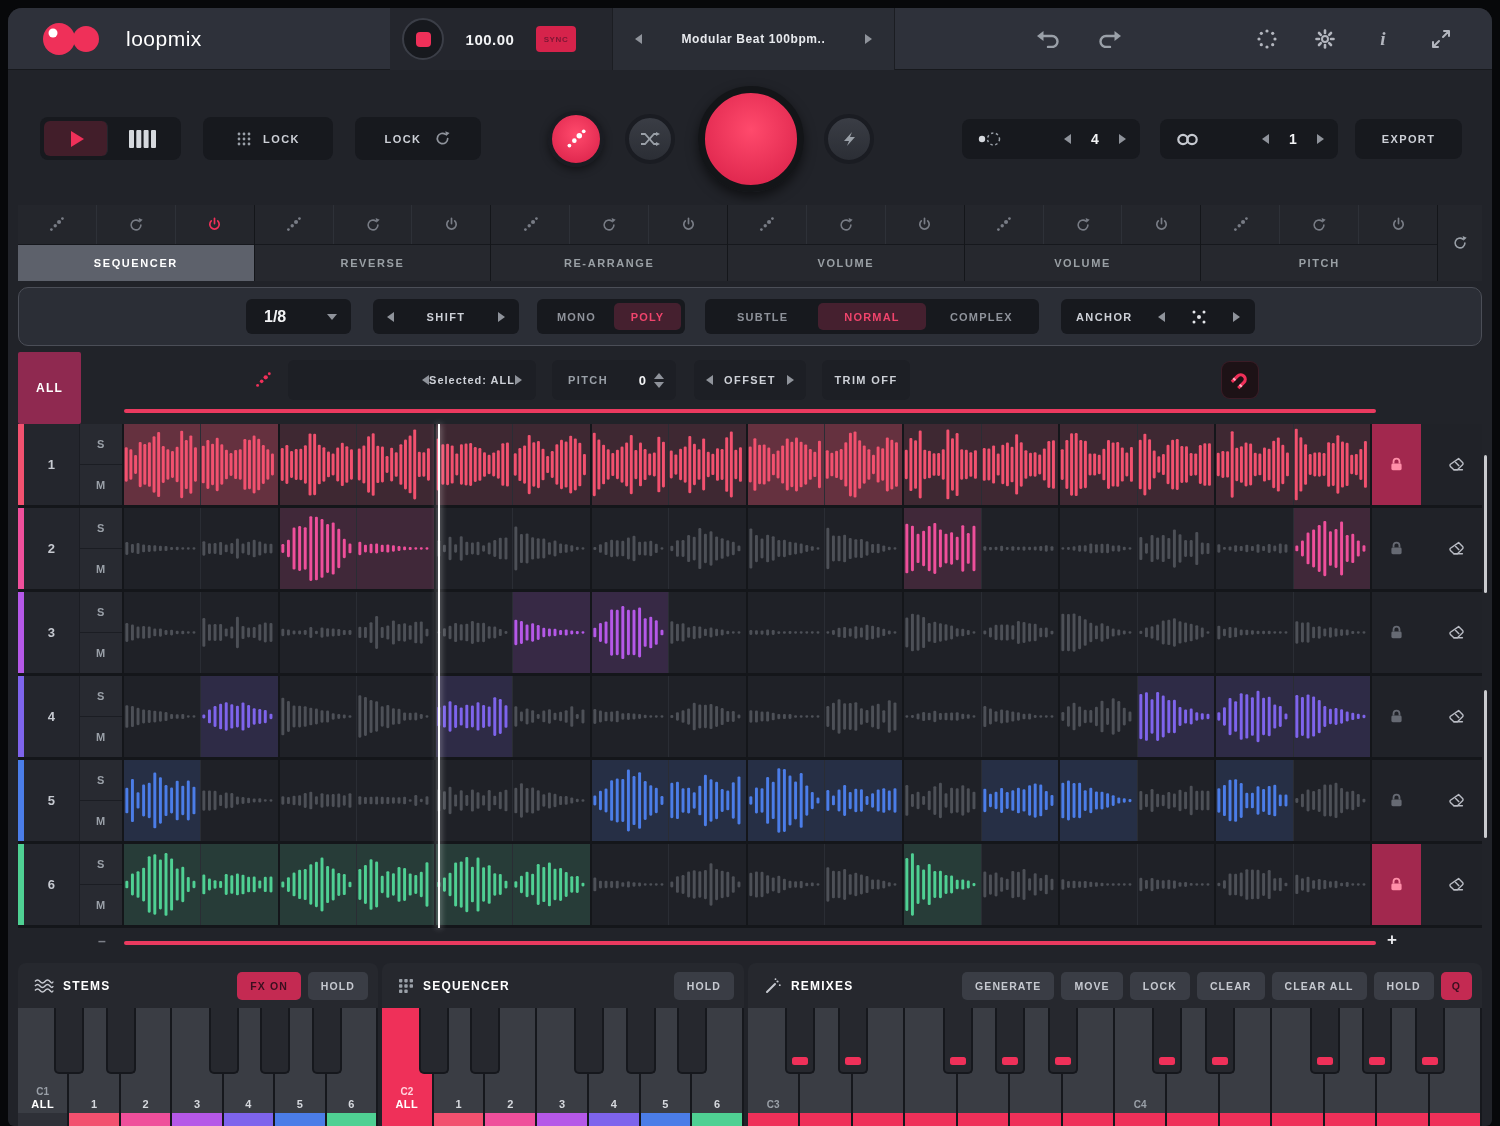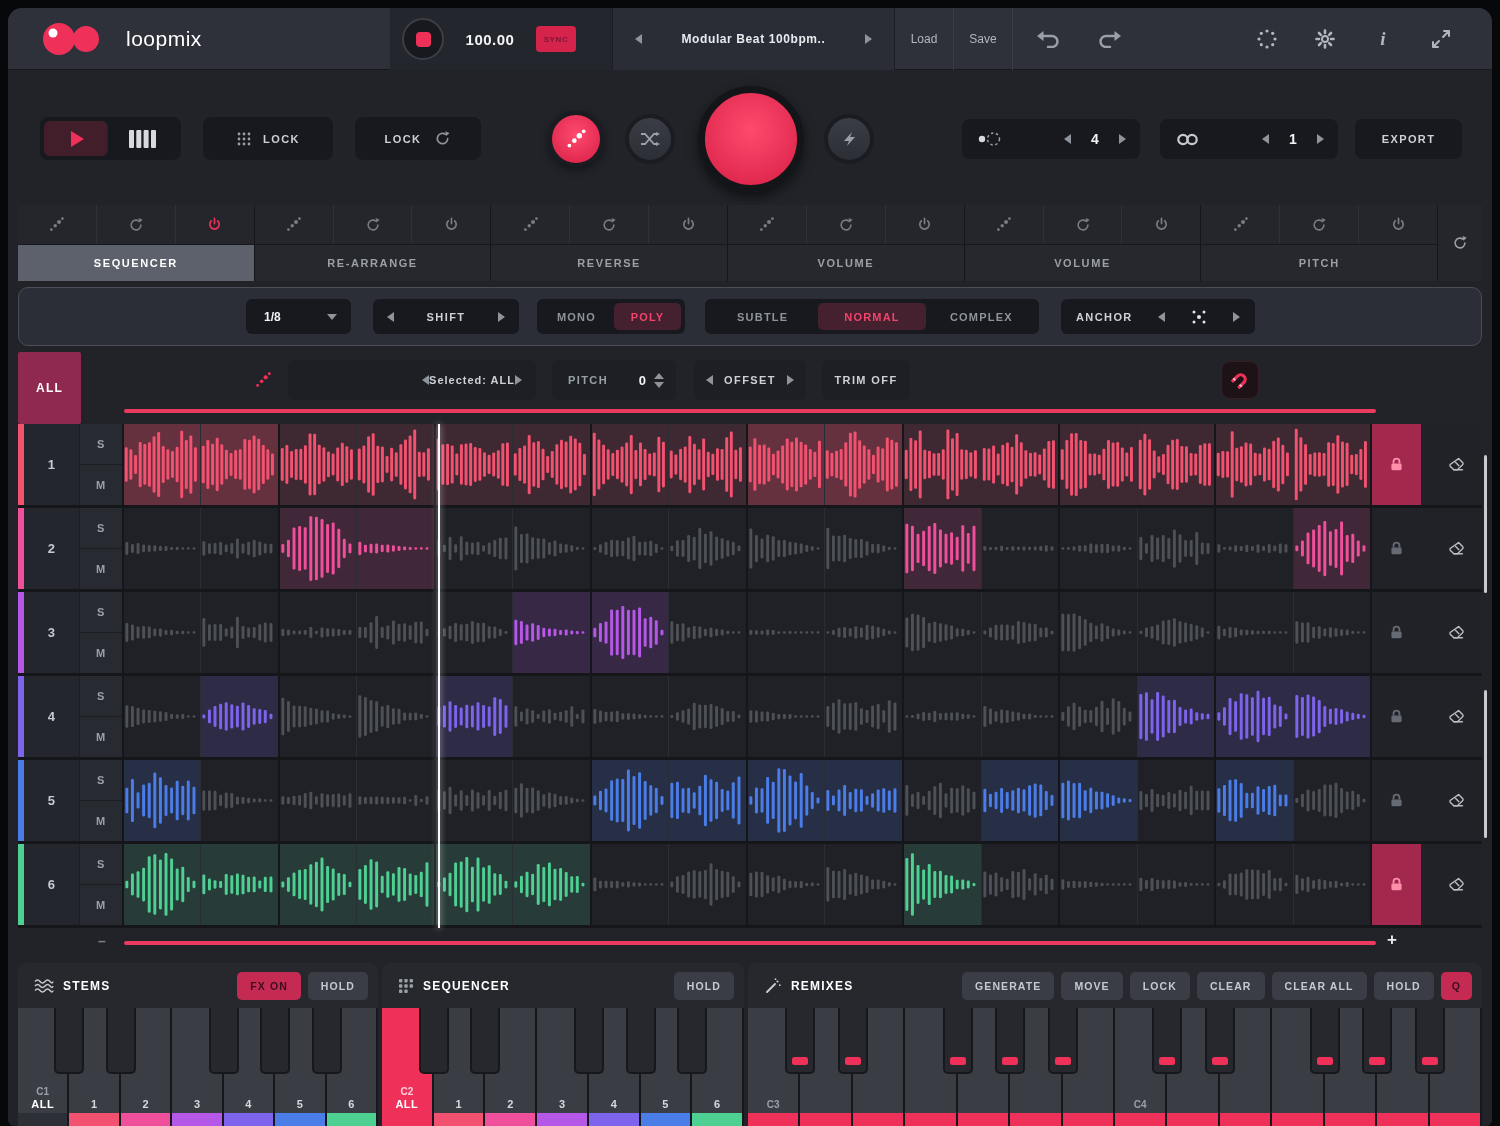--- a/index.html
+++ b/index.html
@@ -133,24 +133,20 @@
       <div id="bpm">100.00</div>
       <div id="sync">SYNC</div>
     </div>
 
     <div id="preset">
       <div class="arrL abs" style="left:22px;top:26px"></div>
       <div class="name">Modular Beat 100bpm..</div>
       <div class="arrR abs" style="right:22px;top:26px"></div>
     </div>
 
-    <div id="loadsave">
-      <div class="ls">Load</div>
-      <div class="ls">Save</div>
-    </div>
 
     <div class="hicon" style="left:1022px">
       <svg width="24" height="18" viewBox="0 0 24 18">
           <path d="M6 6 h10 a5.5 5.5 0 0 1 0 11 h-4" fill="none" stroke="#9aa0a8" stroke-width="2.4" stroke-linecap="round"></path>
           <polygon points="7.5,1 7.5,11 1,6" fill="#9aa0a8"></polygon>
         </svg>
     </div>
     <div class="hicon" style="left:1084px">
       <svg width="24" height="18" viewBox="0 0 24 18" style="transform:scaleX(-1)">
           <path d="M6 6 h10 a5.5 5.5 0 0 1 0 11 h-4" fill="none" stroke="#9aa0a8" stroke-width="2.4" stroke-linecap="round"></path>
@@ -327,20 +323,45 @@
               <polygon points="12,1.2 16.5,3.2 12.8,6.4" fill="#787c85"></polygon>
             </svg>
           </div>
           <div class="mic">
             <svg width="15" height="15" viewBox="0 0 16 16">
               <path d="M4.6 4.2a5 5 0 1 0 6.8 0" fill="none" stroke="#787c85" stroke-width="1.8" stroke-linecap="round"></path>
               <line x1="8" y1="1.5" x2="8" y2="7" stroke="#787c85" stroke-width="1.8" stroke-linecap="round"></line>
             </svg>
           </div>
         </div>
+        <div class="mtab-label">REVERSE</div>
+      </div>
+      <div class="mtab">
+        <div class="mtab-icons">
+          <div class="mic">
+            <svg width="17" height="17" viewBox="0 0 20 20">
+              <circle cx="4" cy="16" r="1.6" fill="#787c85"></circle>
+              <circle cx="8.5" cy="11.5" r="2" fill="#787c85"></circle>
+              <circle cx="13" cy="7" r="2.4" fill="#787c85"></circle>
+              <circle cx="17" cy="3" r="1.6" fill="#787c85"></circle>
+            </svg>
+          </div>
+          <div class="mic">
+            <svg width="16" height="16" viewBox="0 0 18 18">
+              <path d="M14.5 9a5.5 5.5 0 1 1-2.2-4.4" fill="none" stroke="#787c85" stroke-width="1.8" stroke-linecap="round"></path>
+              <polygon points="12,1.2 16.5,3.2 12.8,6.4" fill="#787c85"></polygon>
+            </svg>
+          </div>
+          <div class="mic">
+            <svg width="15" height="15" viewBox="0 0 16 16">
+              <path d="M4.6 4.2a5 5 0 1 0 6.8 0" fill="none" stroke="#787c85" stroke-width="1.8" stroke-linecap="round"></path>
+              <line x1="8" y1="1.5" x2="8" y2="7" stroke="#787c85" stroke-width="1.8" stroke-linecap="round"></line>
+            </svg>
+          </div>
+        </div>
         <div class="mtab-label">RE-ARRANGE</div>
       </div>
       <div class="mtab">
         <div class="mtab-icons">
           <div class="mic">
             <svg width="17" height="17" viewBox="0 0 20 20">
               <circle cx="4" cy="16" r="1.6" fill="#787c85"></circle>
               <circle cx="8.5" cy="11.5" r="2" fill="#787c85"></circle>
               <circle cx="13" cy="7" r="2.4" fill="#787c85"></circle>
               <circle cx="17" cy="3" r="1.6" fill="#787c85"></circle>
@@ -352,45 +373,20 @@
               <polygon points="12,1.2 16.5,3.2 12.8,6.4" fill="#787c85"></polygon>
             </svg>
           </div>
           <div class="mic">
             <svg width="15" height="15" viewBox="0 0 16 16">
               <path d="M4.6 4.2a5 5 0 1 0 6.8 0" fill="none" stroke="#787c85" stroke-width="1.8" stroke-linecap="round"></path>
               <line x1="8" y1="1.5" x2="8" y2="7" stroke="#787c85" stroke-width="1.8" stroke-linecap="round"></line>
             </svg>
           </div>
         </div>
-        <div class="mtab-label">REVERSE</div>
-      </div>
-      <div class="mtab">
-        <div class="mtab-icons">
-          <div class="mic">
-            <svg width="17" height="17" viewBox="0 0 20 20">
-              <circle cx="4" cy="16" r="1.6" fill="#787c85"></circle>
-              <circle cx="8.5" cy="11.5" r="2" fill="#787c85"></circle>
-              <circle cx="13" cy="7" r="2.4" fill="#787c85"></circle>
-              <circle cx="17" cy="3" r="1.6" fill="#787c85"></circle>
-            </svg>
-          </div>
-          <div class="mic">
-            <svg width="16" height="16" viewBox="0 0 18 18">
-              <path d="M14.5 9a5.5 5.5 0 1 1-2.2-4.4" fill="none" stroke="#787c85" stroke-width="1.8" stroke-linecap="round"></path>
-              <polygon points="12,1.2 16.5,3.2 12.8,6.4" fill="#787c85"></polygon>
-            </svg>
-          </div>
-          <div class="mic">
-            <svg width="15" height="15" viewBox="0 0 16 16">
-              <path d="M4.6 4.2a5 5 0 1 0 6.8 0" fill="none" stroke="#787c85" stroke-width="1.8" stroke-linecap="round"></path>
-              <line x1="8" y1="1.5" x2="8" y2="7" stroke="#787c85" stroke-width="1.8" stroke-linecap="round"></line>
-            </svg>
-          </div>
-        </div>
         <div class="mtab-label">VOLUME</div>
       </div>
       <div class="mtab">
         <div class="mtab-icons">
           <div class="mic">
             <svg width="17" height="17" viewBox="0 0 20 20">
               <circle cx="4" cy="16" r="1.6" fill="#787c85"></circle>
               <circle cx="8.5" cy="11.5" r="2" fill="#787c85"></circle>
               <circle cx="13" cy="7" r="2.4" fill="#787c85"></circle>
               <circle cx="17" cy="3" r="1.6" fill="#787c85"></circle>
@@ -439,21 +435,21 @@
       <div id="mrefresh">
         <svg width="16" height="16" viewBox="0 0 18 18">
           <path d="M14.5 9a5.5 5.5 0 1 1-2.2-4.4" fill="none" stroke="#9aa0a8" stroke-width="1.8" stroke-linecap="round"></path>
           <polygon points="12,1.2 16.5,3.2 12.8,6.4" fill="#9aa0a8"></polygon>
         </svg>
       </div>
     </div>
 
   <div id="settings">
     <div class="sctl" style="left:227px;width:105px;justify-content:space-between;padding:0 14px 0 18px">
-      <span style="font-size:12px;font-weight:700;color:#f2f3f5">1/8</span>
+      <span style="font-size:16px;font-weight:700;color:#f2f3f5">1/8</span>
       <div class="caret"></div>
     </div>
     <div class="sctl" style="left:354px;width:146px;justify-content:space-between;padding:0 14px">
       <div class="arrL"></div>
       <span class="lbl">SHIFT</span>
       <div class="arrR"></div>
     </div>
     <div class="sctl" style="left:518px;width:148px;padding:4px;gap:2px">
       <div class="seg" style="flex:1">MONO</div>
       <div class="seg on" style="flex:1">POLY</div>

